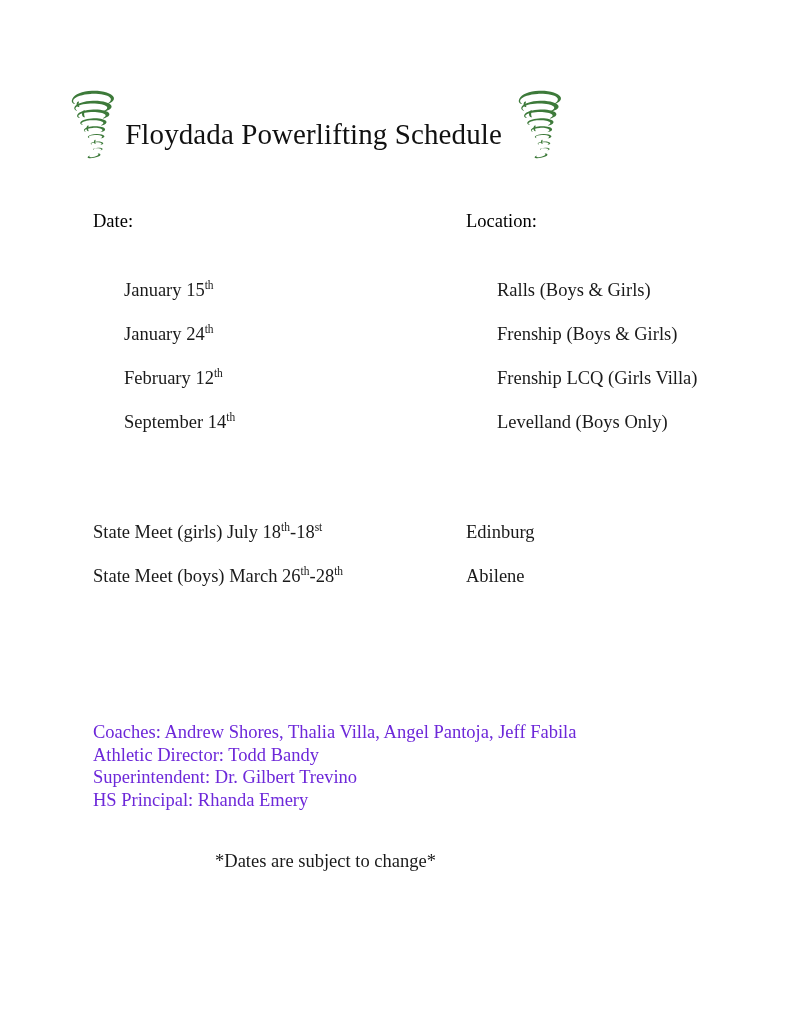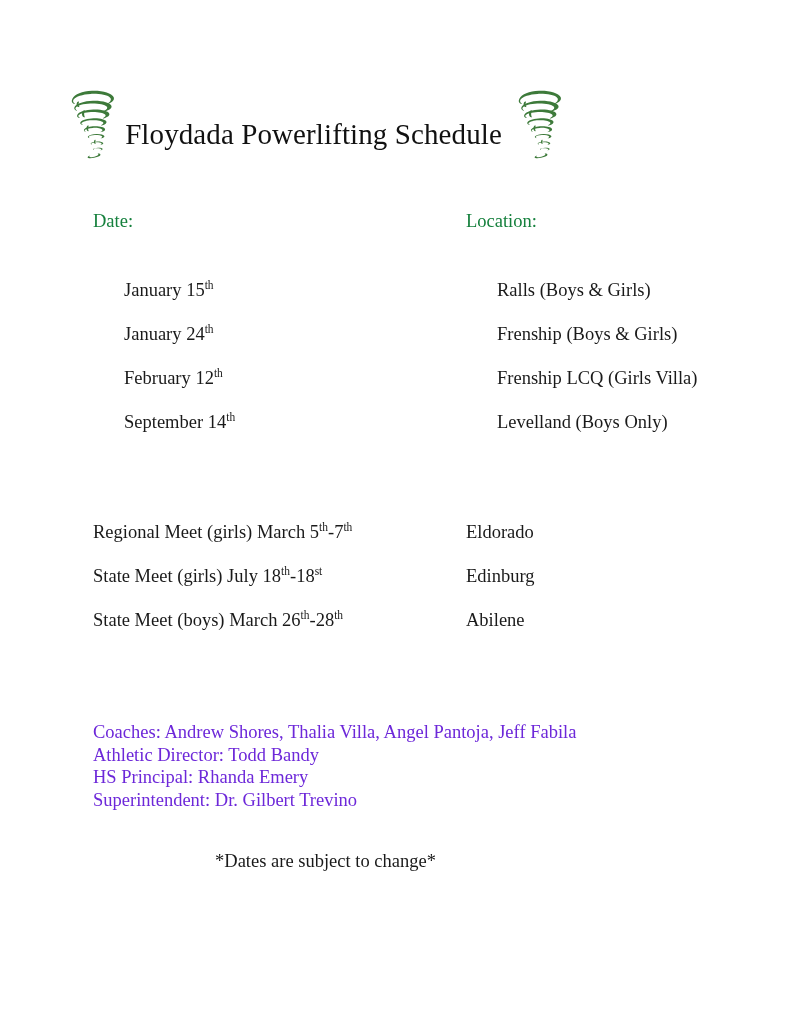--- a/index.html
+++ b/index.html
@@ -49,21 +49,21 @@
     white-space: nowrap;
     color: #111111;
     margin: 10px 0 0 0;
     font-family: "Liberation Serif", "DejaVu Serif", serif;
   }
 
   
   .col-head {
     position: absolute;
     font-size: 18.5px;
-    color: #15803d;
+    color: #000000;
   }
   .col-head-date { left: 93px; top: 211px; }
   .col-head-loc  { left: 466px; top: 211px; }
 
   .sched-block {
     position: absolute;
     left: 0;
     width: 791px;
   }
   #block-primary { top: 279px; padding-left: 31px; }
@@ -186,37 +186,33 @@
       <div class="loc-cell">Frenship LCQ (Girls Villa)</div>
     </div>
     <div class="sched-row">
       <div class="date-cell"><span>September 14</span><sup>th</sup></div>
       <div class="loc-cell">Levelland (Boys Only)</div>
     </div>
   </div>
 
   <div class="sched-block" id="block-meets">
     <div class="sched-row">
-      <div class="date-cell"><span>Regional Meet (girls) March 5</span><sup>th</sup><span>-7</span><sup>th</sup></div>
-      <div class="loc-cell">Eldorado</div>
-    </div>
-    <div class="sched-row">
       <div class="date-cell"><span>State Meet (girls) July 18</span><sup>th</sup><span>-18</span><sup>st</sup></div>
       <div class="loc-cell">Edinburg</div>
     </div>
     <div class="sched-row">
       <div class="date-cell"><span>State Meet (boys) March 26</span><sup>th</sup><span>-28</span><sup>th</sup></div>
       <div class="loc-cell">Abilene</div>
     </div>
   </div>
 
   <div class="staff">
     <div class="staff-line">Coaches: Andrew Shores, Thalia Villa, Angel Pantoja, Jeff Fabila</div>
     <div class="staff-line">Athletic Director: Todd Bandy</div>
+    <div class="staff-line">Superintendent: Dr. Gilbert Trevino</div>
     <div class="staff-line">HS Principal: Rhanda Emery</div>
-    <div class="staff-line">Superintendent: Dr. Gilbert Trevino</div>
   </div>
 
   <div class="footnote">
     <span class="footnote-inner">*Dates are subject to change*</span>
   </div>
 
 </div>
 
 </body></html>

